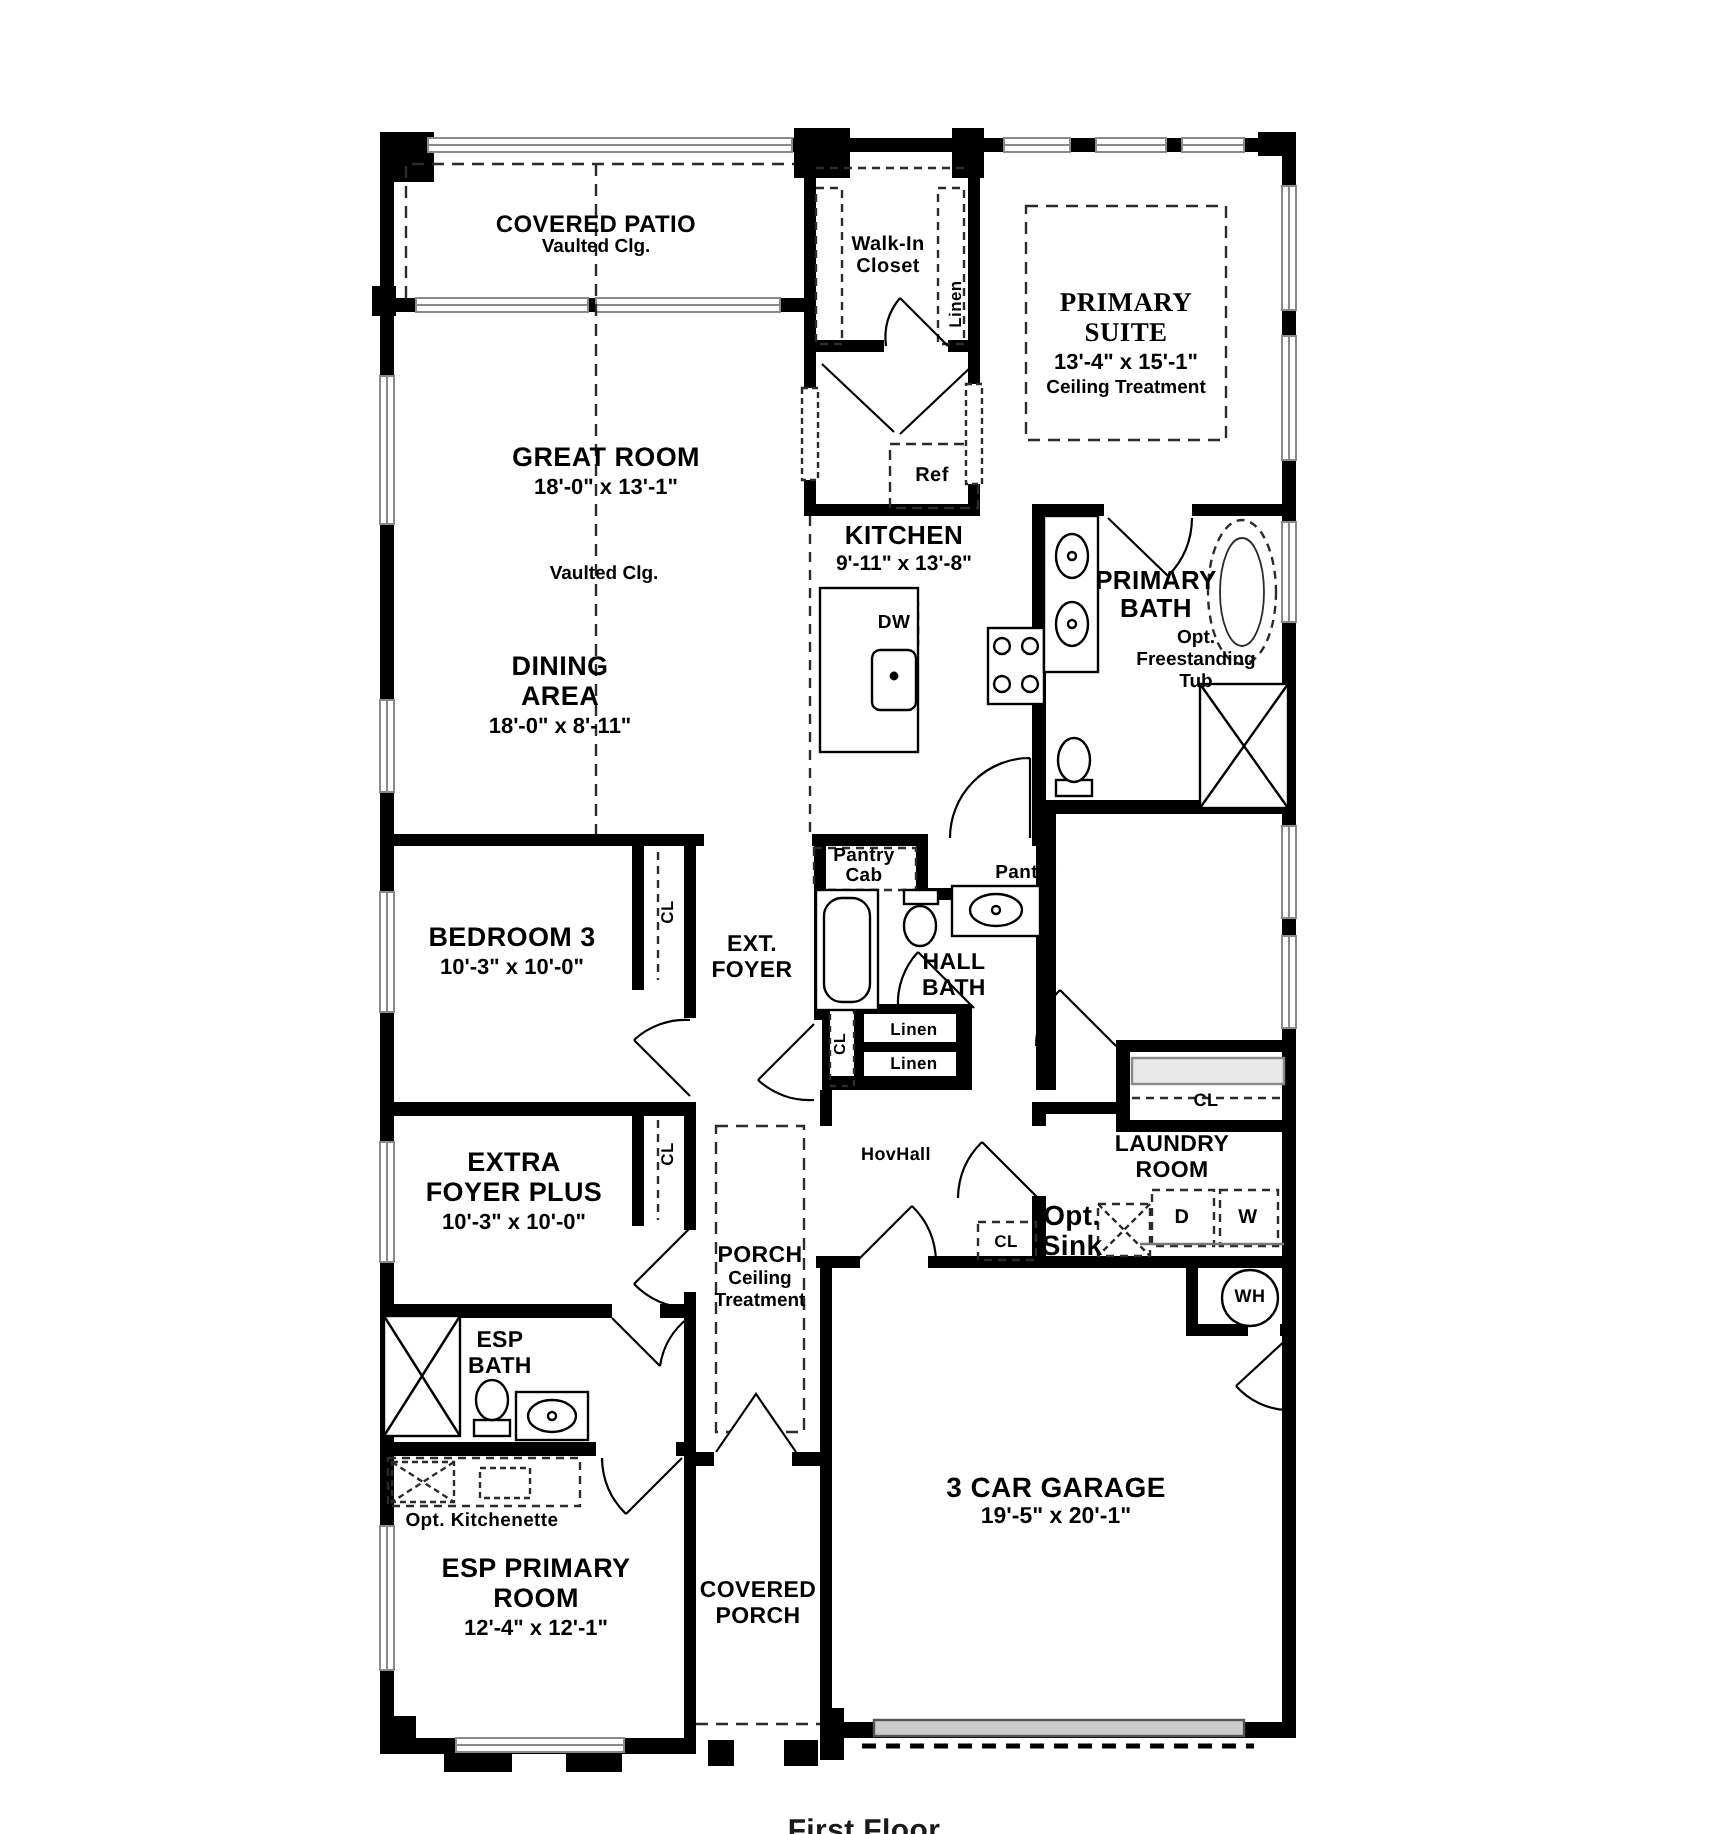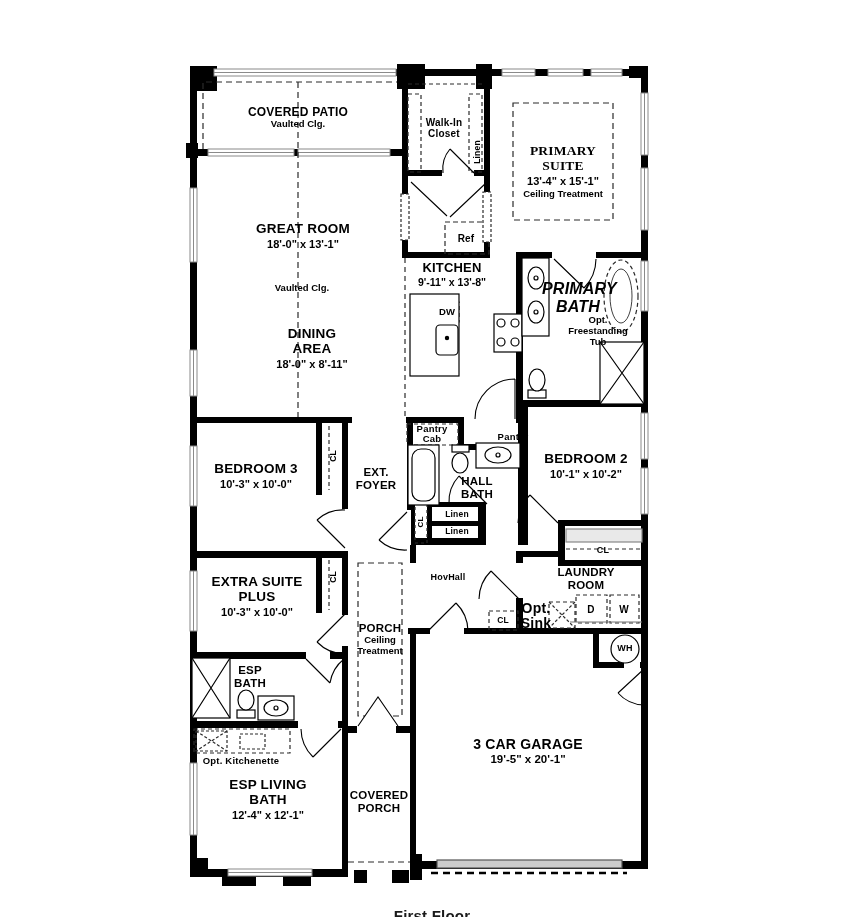--- a/index.html
+++ b/index.html
@@ -253,21 +253,21 @@
 </div>
 
 <div class="lb" style="left:303px;top:237px;width:140px;">
   <span class="l1" style="font-size:13.5px;width:100px;">GREAT ROOM</span>
   <span class="l2" style="font-size:11px;">18'-0" x 13'-1"</span>
 </div>
 <div class="lb" style="left:302px;top:288px;width:90px;">
   <span class="l3" style="font-size:9.5px;">Vaulted Clg.</span>
 </div>
 
-<div class="lb" style="left:312px;top:349px;width:130px;">
+<div class="lb" style="left:280px;top:349px;width:130px;">
   <span class="l1" style="font-size:13.5px;width:80px;">DINING AREA</span>
   <span class="l2" style="font-size:11px;">18'-0" x 8'-11"</span>
 </div>
 
 <div class="lb" style="left:444px;top:128px;width:64px;">
   <span class="l1" style="font-size:10px;">Walk-In Closet</span>
 </div>
 <div class="lb rot" style="left:478px;top:152px;">
   <span class="l1" style="font-size:8.5px;">Linen</span>
 </div>
@@ -285,21 +285,21 @@
 <div class="lb" style="left:452px;top:275px;width:120px;">
   <span class="l1" style="font-size:13px;">KITCHEN</span>
   <span class="l2" style="font-size:10.5px;">9'-11" x 13'-8"</span>
 </div>
 
 <div class="lb" style="left:447px;top:312px;">
   <span class="l1" style="font-size:9.5px;">DW</span>
 </div>
 
 <div class="lb" style="left:578px;top:298px;width:72px;">
-  <span class="l1" style="font-size:16px;font-style:italic;">PRIMARY BATH</span>
+  <span class="l1" style="font-size:13px;">PRIMARY BATH</span>
 </div>
 <div class="lb" style="left:589px;top:331px;width:80px;">
   <span class="l3" style="font-size:9.5px;margin-left:18px;">Opt. Freestanding Tub</span>
 </div>
 
 <div class="lb" style="left:432px;top:434px;width:48px;">
   <span class="l1" style="font-size:9.5px;">Pantry Cab</span>
 </div>
 <div class="lb" style="left:491px;top:437px;">
   <span class="l1" style="font-size:9.5px;margin-left:44px;">Pantry</span>
@@ -314,40 +314,36 @@
 </div>
 
 <div class="lb" style="left:376px;top:479px;width:54px;">
   <span class="l1" style="font-size:11.5px;">EXT. FOYER</span>
 </div>
 
 <div class="lb" style="left:477px;top:488px;width:54px;">
   <span class="l1" style="font-size:11.5px;">HALL BATH</span>
 </div>
 
-<div class="lb" style="left:586px;top:467px;width:130px;">
-  <span class="l1" style="font-size:13.5px;">BEDROOM 2</span>
-  <span class="l2" style="font-size:11px;">10'-1" x 10'-2"</span>
-</div>
 
 <div class="lb" style="left:457px;top:515px;">
   <span class="l1" style="font-size:8.5px;">Linen</span>
 </div>
 <div class="lb" style="left:457px;top:532px;">
   <span class="l1" style="font-size:8.5px;">Linen</span>
 </div>
 <div class="lb rot" style="left:421px;top:522px;">
   <span class="l1" style="font-size:8px;">CL</span>
 </div>
 <div class="lb" style="left:603px;top:551px;">
   <span class="l1" style="font-size:9px;">CL</span>
 </div>
 
 <div class="lb" style="left:257px;top:597px;width:130px;">
-  <span class="l1" style="font-size:13.5px;width:92px;">EXTRA SUITE PLUS</span>
+  <span class="l1" style="font-size:13.5px;width:92px;">EXTRA FOYER PLUS</span>
   <span class="l2" style="font-size:11px;">10'-3" x 10'-0"</span>
 </div>
 <div class="lb rot" style="left:334px;top:577px;">
   <span class="l1" style="font-size:8.5px;">CL</span>
 </div>
 
 <div class="lb" style="left:380px;top:639px;width:70px;">
   <span class="l1" style="font-size:11.5px;">PORCH</span>
   <span class="l3" style="font-size:9.5px;width:66px;margin:0 auto;">Ceiling Treatment</span>
 </div>
@@ -377,21 +373,21 @@
 
 <div class="lb" style="left:250px;top:677px;width:50px;">
   <span class="l1" style="font-size:11.5px;">ESP BATH</span>
 </div>
 
 <div class="lb" style="left:241px;top:761px;width:120px;">
   <span class="l1" style="font-size:9.5px;">Opt. Kitchenette</span>
 </div>
 
 <div class="lb" style="left:268px;top:800px;width:130px;">
-  <span class="l1" style="font-size:13.5px;width:112px;">ESP LIVING BATH</span>
+  <span class="l1" style="font-size:13.5px;width:112px;">ESP PRIMARY ROOM</span>
   <span class="l2" style="font-size:11px;">12'-4" x 12'-1"</span>
 </div>
 
 <div class="lb" style="left:379px;top:802px;width:78px;">
   <span class="l1" style="font-size:11.5px;">COVERED PORCH</span>
 </div>
 
 <div class="lb" style="left:528px;top:752px;width:180px;">
   <span class="l1" style="font-size:14px;">3 CAR GARAGE</span>
   <span class="l2" style="font-size:11.5px;">19'-5" x 20'-1"</span>

